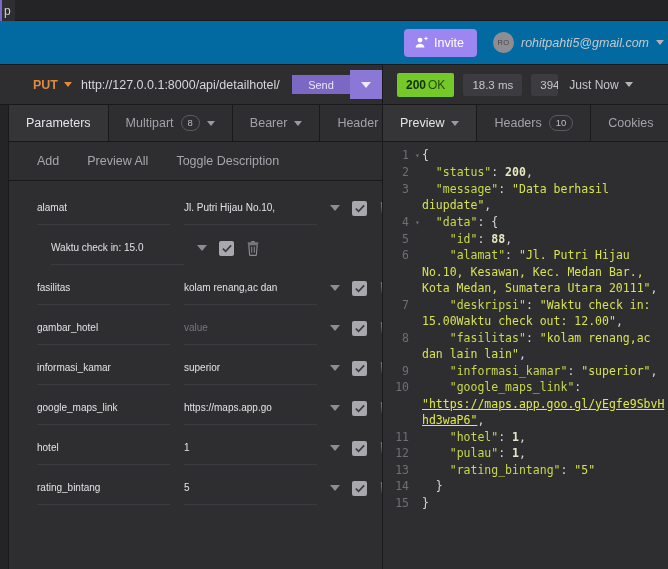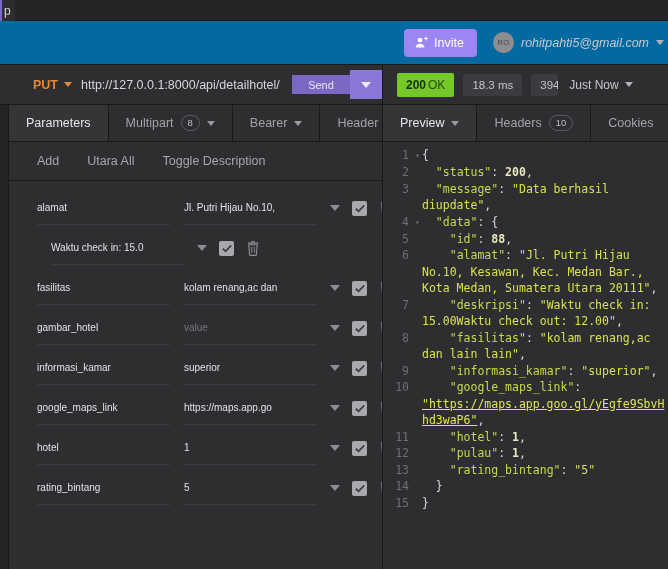--- a/index.html
+++ b/index.html
@@ -296,21 +296,21 @@
           <div class="tab">
             <span>Bearer</span>
             <i class="caret"></i>
           </div>
           <div class="tab">
             <span>Header</span>
           </div>
         </div>
       <div class="actionrow" id="request-actions">
           <span class="action-link">Add</span>
-          <span class="action-link">Utara All</span>
+          <span class="action-link">Preview All</span>
           <span class="action-link">Toggle Description</span>
         </div>
       <div class="params" id="params-list">
           <div class="prow">
             <span class="cell name">alamat</span>
             <span class="cell value">Jl. Putri Hijau No.10,</span>
             <span class="rowctl">
               <i class="ctl-caret"></i>
               <span class="chk">
                 <svg width="10" height="9" viewBox="0 0 12 10">

